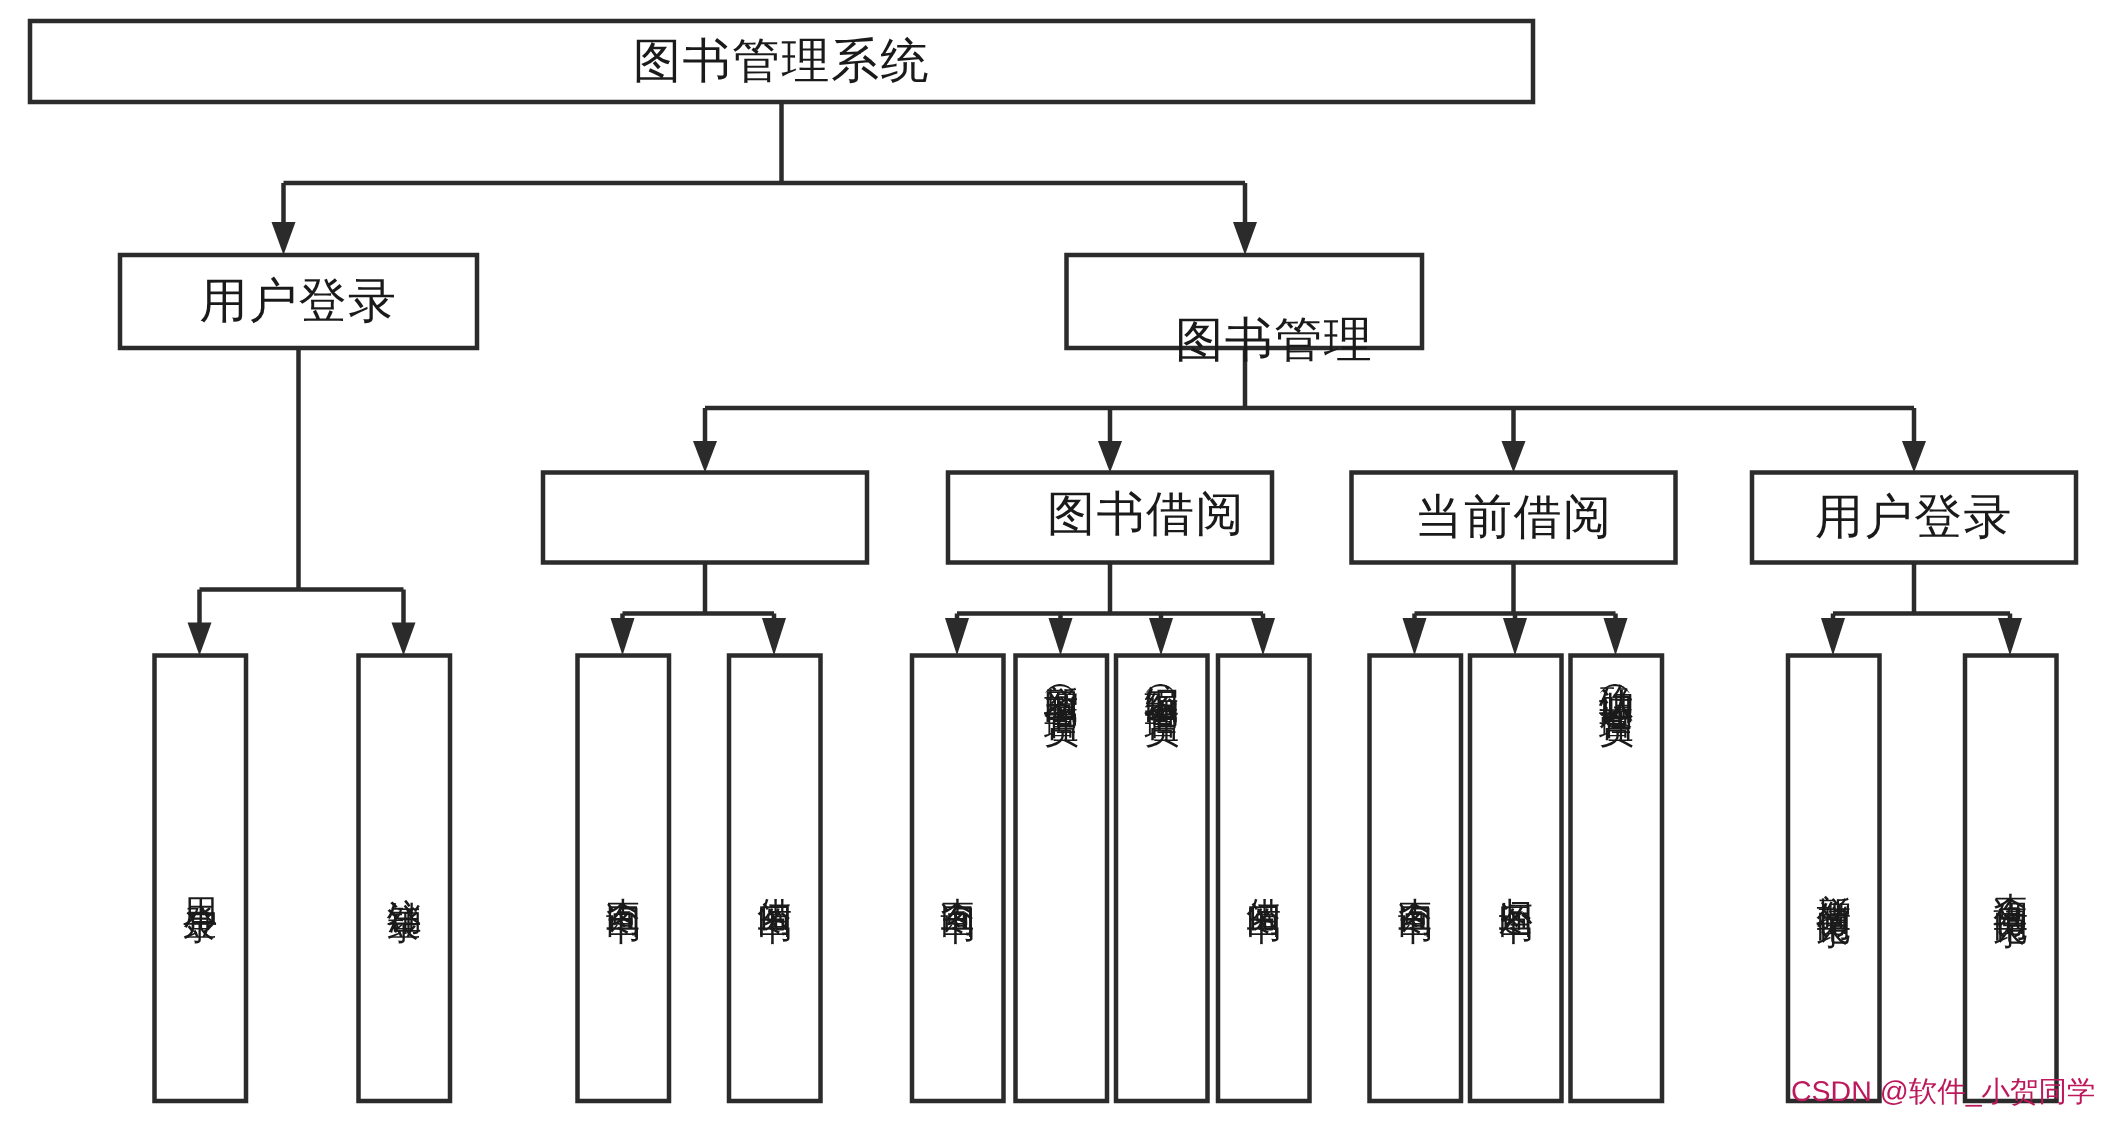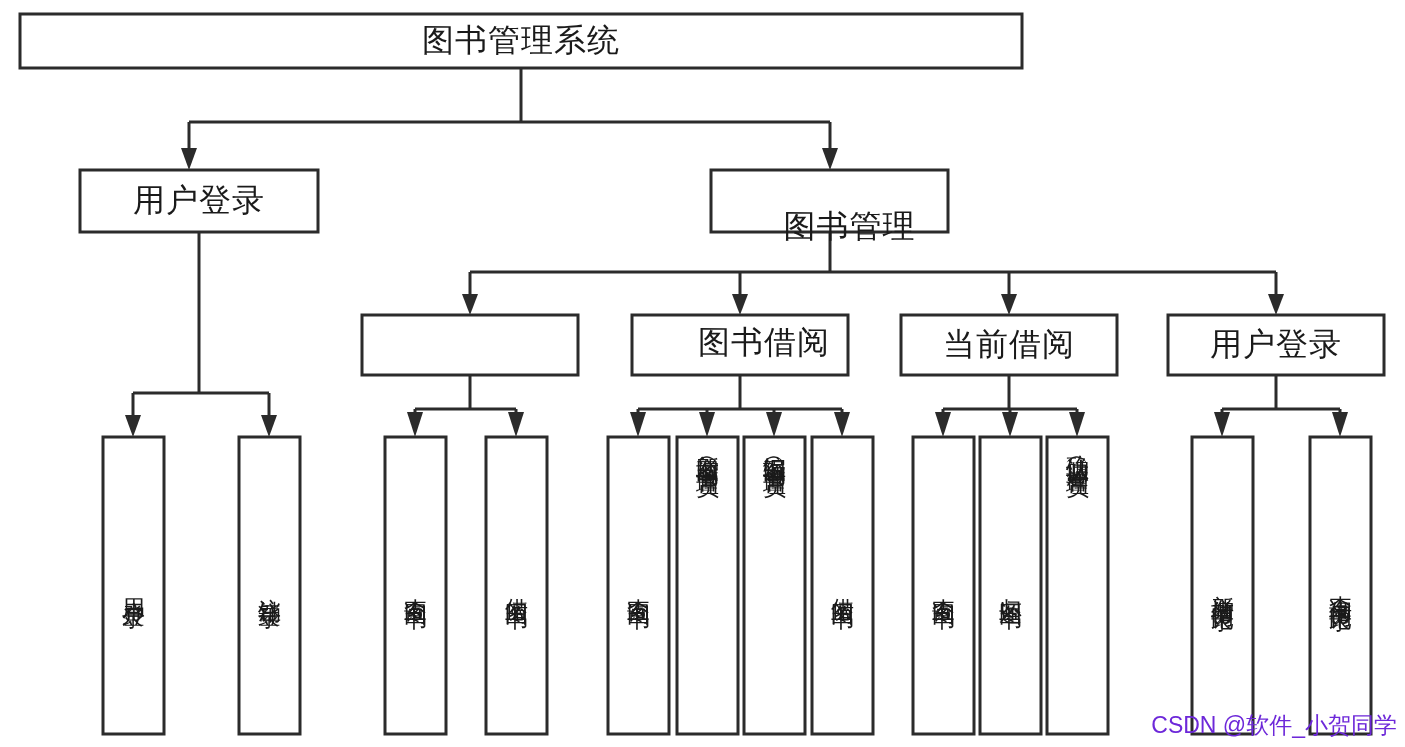--- a/index.html
+++ b/index.html
@@ -71,22 +71,22 @@
     font-size: 32px;
     color: #1a1a1a;
     letter-spacing: 1px;
     white-space: nowrap;
   }
   #watermark {
     position: absolute;
     right: 8px;
     bottom: 6px;
     font-family: "Liberation Sans", "DejaVu Sans", sans-serif;
-    font-size: 23px;
-    color: #6d28d9;
+    font-size: 19px;
+    color: #be185d;
     white-space: nowrap;
     user-select: none;
   }
 </style>
 </head>
 <body>
 
 <div id="diagram-root">
 
   <svg id="flow" viewBox="0 0 1405 747">

